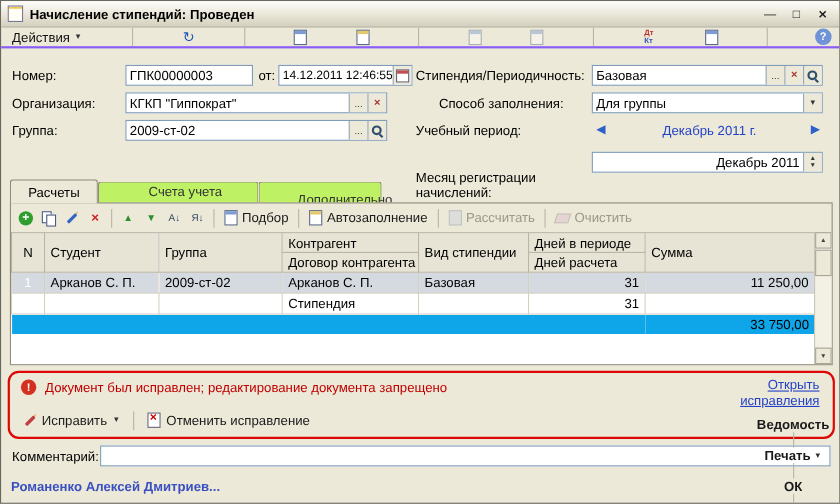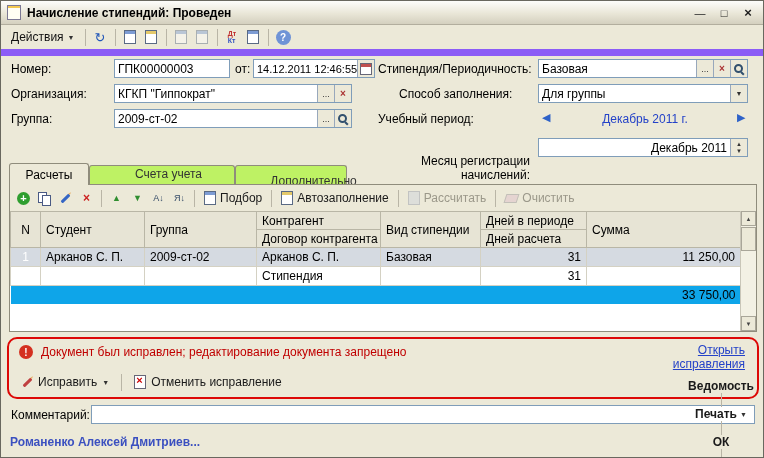--- a/index.html
+++ b/index.html
@@ -6,37 +6,37 @@
   body{width:764px;height:458px;font-family:"Liberation Sans",sans-serif;background:#fff;}
   .window{position:relative;width:764px;height:458px;box-sizing:border-box;background:#ece9d8;border:1px solid #69685f;overflow:hidden;font-size:12px;color:#000;}
 
   
   .titlebar{position:absolute;left:0;top:0;right:0;height:24px;background:linear-gradient(180deg,#fdfdfb 0%,#e9e6d7 55%,#d4d0bf 100%);border-bottom:1px solid #b2ae9e;display:flex;align-items:center;gap:6px;padding:0 6px;box-sizing:border-box;}
   .appicon{width:12px;height:13px;background:#fffef4;border:1px solid #7b7894;box-shadow:inset 0 2px 0 #f3c84f;}
   .title{flex:1;font-weight:bold;white-space:nowrap;overflow:hidden;}
   .winbtn{width:18px;height:16px;display:flex;align-items:center;justify-content:center;font-size:11px;color:#1c1c1c;}
 
   
-  .toolbar{position:absolute;left:0;top:24px;right:0;height:31px;display:flex;align-items:center;gap:2px;padding:0 5px;border-bottom:7px solid #8b5cf6;box-sizing:border-box;}
+  .toolbar{position:absolute;left:0;top:24px;right:0;height:19px;display:flex;align-items:center;gap:2px;padding:0 5px;border-bottom:2px solid #8b5cf6;box-sizing:border-box;justify-content:space-between;}
   .tbtn{display:flex;align-items:center;gap:4px;height:21px;padding:0 5px;color:#111;}
   .caret{font-size:7px;color:#333;}
   .sep{width:1px;height:17px;background:#b9b5a6;margin:0 3px;}
   .ic{width:19px;height:19px;display:flex;align-items:center;justify-content:center;font-size:13px;}
   .blue{color:#2257b8;}
   .dtkt{display:flex;flex-direction:column;line-height:7px;font-size:7px;font-weight:bold;}
   .dtkt .dt{color:#c03030;}
   .dtkt .kt{color:#3050c0;}
   .helpic{width:15px;height:15px;border-radius:50%;background:#6f93d6;color:#fff;font-weight:bold;font-size:10px;display:flex;align-items:center;justify-content:center;}
   .docic{width:10px;height:12px;background:#fff;border:1px solid #5a6a84;position:relative;display:inline-block;}
   .docic::before{content:"";position:absolute;left:0;right:0;top:0;height:3px;background:#7d9cd4;}
   .docic-y::before{background:#e4c96a;}
   .docic.dim{opacity:.45;}
 
   
-  .lbl{position:absolute;white-space:nowrap;text-align:right;}
+  .lbl{position:absolute;white-space:nowrap;}
   .fld{position:absolute;height:19px;background:#fff;border:1px solid #7f9db9;display:flex;align-items:stretch;box-sizing:border-box;}
   .fld .val{flex:1;padding:0 3px;display:flex;align-items:center;white-space:nowrap;overflow:hidden;}
   .fld .val.right{justify-content:flex-end;}
   .fbtn{width:16px;background:#ece9d8;border-left:1px solid #98a8bc;display:flex;align-items:center;justify-content:center;font-size:9px;color:#333;}
   .xbtn{color:#a33;font-weight:bold;font-size:10px;}
   .mag{position:relative;width:10px;height:10px;display:inline-block;}
   .mag::before{content:"";position:absolute;left:0;top:0;width:5px;height:5px;border:2px solid #31506e;border-radius:50%;}
   .mag::after{content:"";position:absolute;left:7px;top:7px;width:4px;height:2px;background:#31506e;transform:rotate(45deg);transform-origin:left center;}
   .cal{width:10px;height:10px;border:1px solid #667;background:#fff;position:relative;display:inline-block;}
   .cal::before{content:"";position:absolute;left:0;right:0;top:0;height:3px;background:#c05050;}

